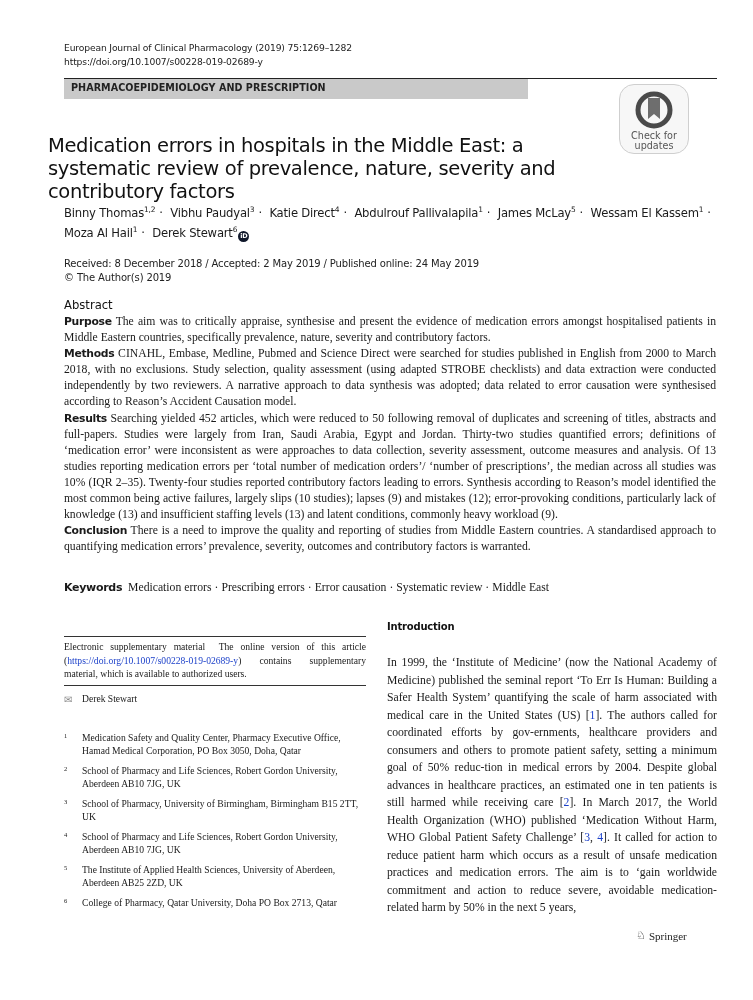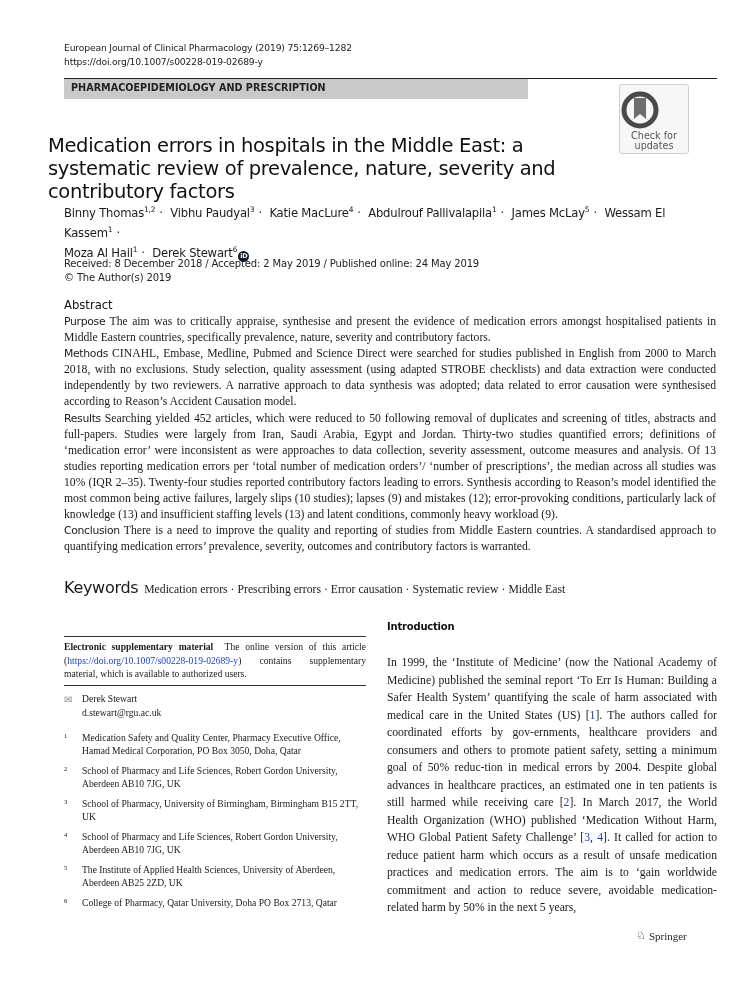--- a/index.html
+++ b/index.html
@@ -6,44 +6,44 @@
   html, body { width: 753px; height: 1000px; background: #ffffff; overflow: hidden; }
   body { position: relative; color: #1a1a1a; }
   .sans { font-family: "DejaVu Sans", "Liberation Sans", sans-serif; }
   .serif { font-family: "Liberation Serif", "DejaVu Serif", serif; }
 
   .journal-line { position: absolute; left: 64px; top: 41px; font-size: 9.2px; line-height: 14px; color: #222; letter-spacing: -0.15px; }
   .section-bar { position: absolute; left: 64px; top: 78px; width: 464px; height: 21px; background: #c9c9c9; border-top: 1.5px solid #222; }
   .section-bar-line { position: absolute; left: 64px; top: 78px; width: 653px; height: 0; border-top: 1.5px solid #222; }
   .section-label { position: absolute; left: 71px; top: 82px; font-size: 9.6px; font-weight: bold; color: #222; letter-spacing: 0.05px; }
 
-  .check-updates { position: absolute; left: 619px; top: 84px; width: 70px; height: 70px; border: 1px solid #cfcfcf; border-radius: 3px; background: #f7f7f7; display: flex; flex-direction: column; }
+  .check-updates { position: absolute; left: 619px; top: 84px; width: 70px; height: 70px; border: 1px solid #cfcfcf; border-radius: 15px; background: #f7f7f7; display: flex; flex-direction: column; align-items: center; }
   .check-updates svg { margin-top: 5px; }
   .check-updates .cu-text { font-size: 9.6px; line-height: 10px; color: #555; text-align: center; margin-top: 1px; font-family: "DejaVu Sans", sans-serif; }
 
   .title { position: absolute; left: 48px; top: 134px; width: 560px; font-size: 19.5px; line-height: 23px; color: #111; letter-spacing: -0.35px; }
 
   .authors { position: absolute; left: 64px; top: 203px; width: 660px; font-size: 11.6px; line-height: 20px; color: #1a1a1a; letter-spacing: -0.2px; }
   .authors sup { font-size: 7.5px; vertical-align: 5px; line-height: 0; }
   .authors .sep { padding: 0 4px; }
   .orcid { display: inline-block; width: 11px; height: 11px; border-radius: 50%; background: #0f172a; color: #fff; font-size: 6.5px; text-align: center; line-height: 11px; font-weight: bold; vertical-align: -1px; margin-left: 1px; }
 
   .dates { position: absolute; left: 64px; top: 257px; font-size: 10px; line-height: 14px; color: #222; letter-spacing: -0.15px; }
 
   .abstract-head { position: absolute; left: 64px; top: 298px; font-size: 11.6px; font-weight: normal; color: #111; }
   .abstract { position: absolute; left: 64px; top: 314px; width: 652px; font-size: 11.7px; line-height: 16.1px; text-align: justify; color: #1a1a1a; }
   .abstract p { margin: 0; }
-  .abstract .lbl { font-family: "DejaVu Sans", sans-serif; font-weight: normal; font-size: 10.8px; letter-spacing: -0.3px; }
+  .abstract .lbl { font-family: "DejaVu Sans", sans-serif; font-weight: bold; font-size: 10.8px; letter-spacing: -0.3px; }
 
   .keywords { position: absolute; left: 64px; top: 580px; width: 652px; font-size: 11.7px; line-height: 16px; }
-  .keywords .lbl { font-family: "DejaVu Sans", sans-serif; font-weight: normal; font-size: 16px; letter-spacing: -0.3px; margin-right: 3px; }
+  .keywords .lbl { font-family: "DejaVu Sans", sans-serif; font-weight: bold; font-size: 11px; letter-spacing: -0.3px; margin-right: 3px; }
   .kw-sep { padding: 0 3px; }
 
   .esm-box { position: absolute; left: 64px; top: 636px; width: 302px; border-top: 1px solid #333; border-bottom: 1px solid #333; padding: 3px 0 4px 0; font-size: 9.6px; line-height: 13.5px; text-align: justify; }
-  .esm-box .lbl { font-weight: bold; }
+  .esm-box .lbl { font-weight: normal; }
   .esm-box a { color: #1a3fc9; text-decoration: none; }
 
   .corr { position: absolute; left: 64px; top: 692px; width: 302px; font-size: 9.6px; line-height: 13.5px; }
   .corr .env { position: absolute; left: 0; top: 1px; color: #888; font-size: 10px; }
   .corr .lines { margin-left: 18px; }
 
   .affils { position: absolute; left: 64px; top: 731px; width: 302px; font-size: 9.6px; line-height: 13.2px; }
   .affil { position: relative; padding-left: 18px; margin-bottom: 6.6px; }
   .affil .num { position: absolute; left: 0; top: -2px; font-size: 6.5px; }
 
@@ -75,21 +75,21 @@
     <div>Check for</div>
     <div>updates</div>
   </div>
 </div>
 
 <h1 class="title sans" style="font-weight:normal;">Medication errors in hospitals in the Middle East: a systematic review of prevalence, nature, severity and contributory factors</h1>
 
 <div class="authors sans">
   <span><span>Binny Thomas</span><sup>1,2</sup></span><span class="sep">·</span>
   <span><span>Vibhu Paudyal</span><sup>3</sup></span><span class="sep">·</span>
-  <span><span>Katie MacLure</span><sup>4</sup></span><span class="sep">·</span>
+  <span><span>Katie Direct</span><sup>4</sup></span><span class="sep">·</span>
   <span><span>Abdulrouf Pallivalapila</span><sup>1</sup></span><span class="sep">·</span>
   <span><span>James McLay</span><sup>5</sup></span><span class="sep">·</span>
   <span><span>Wessam El Kassem</span><sup>1</sup></span><span class="sep">·</span><br>
   <span><span>Moza Al Hail</span><sup>1</sup></span><span class="sep">·</span>
   <span><span>Derek Stewart</span><sup>6</sup></span><span class="orcid">iD</span>
 </div>
 
 <div class="dates sans">
   <div>Received: 8 December 2018 / Accepted: 2 May 2019 / Published online: 24 May 2019</div>
   <div><span>©</span> <span>The Author(s) 2019</span></div>
@@ -109,21 +109,20 @@
 </div>
 
 <div class="esm-box serif">
   <span class="lbl">Electronic supplementary material</span>&nbsp; <span>The online version of this article (</span><a>https://doi.org/10.1007/s00228-019-02689-y</a><span>) contains supplementary material, which is available to authorized users.</span>
 </div>
 
 <div class="corr serif">
   <span class="env">✉</span>
   <div class="lines">
     <div>Derek Stewart</div>
-    <div>d.stewart@rgu.ac.uk</div>
   </div>
 </div>
 
 <div class="affils serif">
   <div class="affil"><span class="num">1</span><span>Medication Safety and Quality Center, Pharmacy Executive Office, Hamad Medical Corporation, PO Box 3050, Doha, Qatar</span></div>
   <div class="affil"><span class="num">2</span><span>School of Pharmacy and Life Sciences, Robert Gordon University, Aberdeen AB10 7JG, UK</span></div>
   <div class="affil"><span class="num">3</span><span>School of Pharmacy, University of Birmingham, Birmingham B15 2TT, UK</span></div>
   <div class="affil"><span class="num">4</span><span>School of Pharmacy and Life Sciences, Robert Gordon University, Aberdeen AB10 7JG, UK</span></div>
   <div class="affil"><span class="num">5</span><span>The Institute of Applied Health Sciences, University of Aberdeen, Aberdeen AB25 2ZD, UK</span></div>
   <div class="affil"><span class="num">6</span><span>College of Pharmacy, Qatar University, Doha PO Box 2713, Qatar</span></div>

